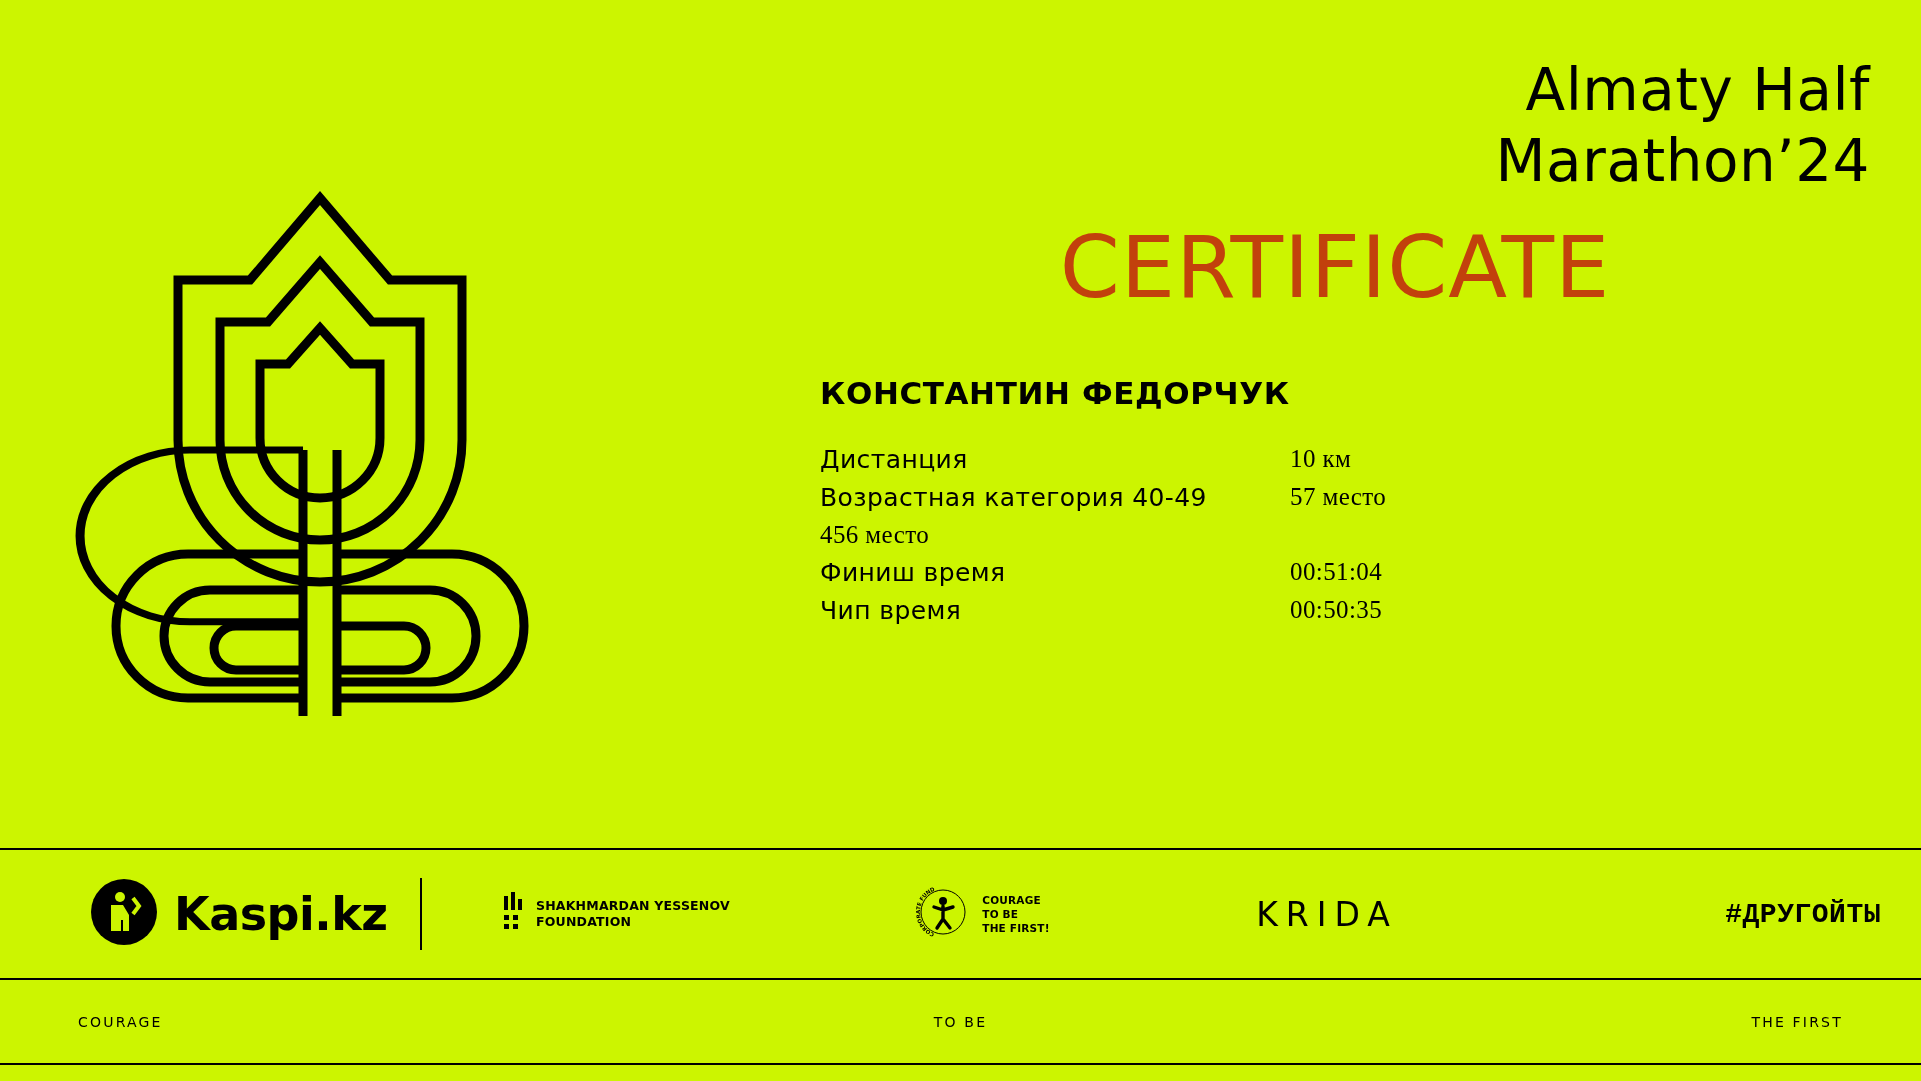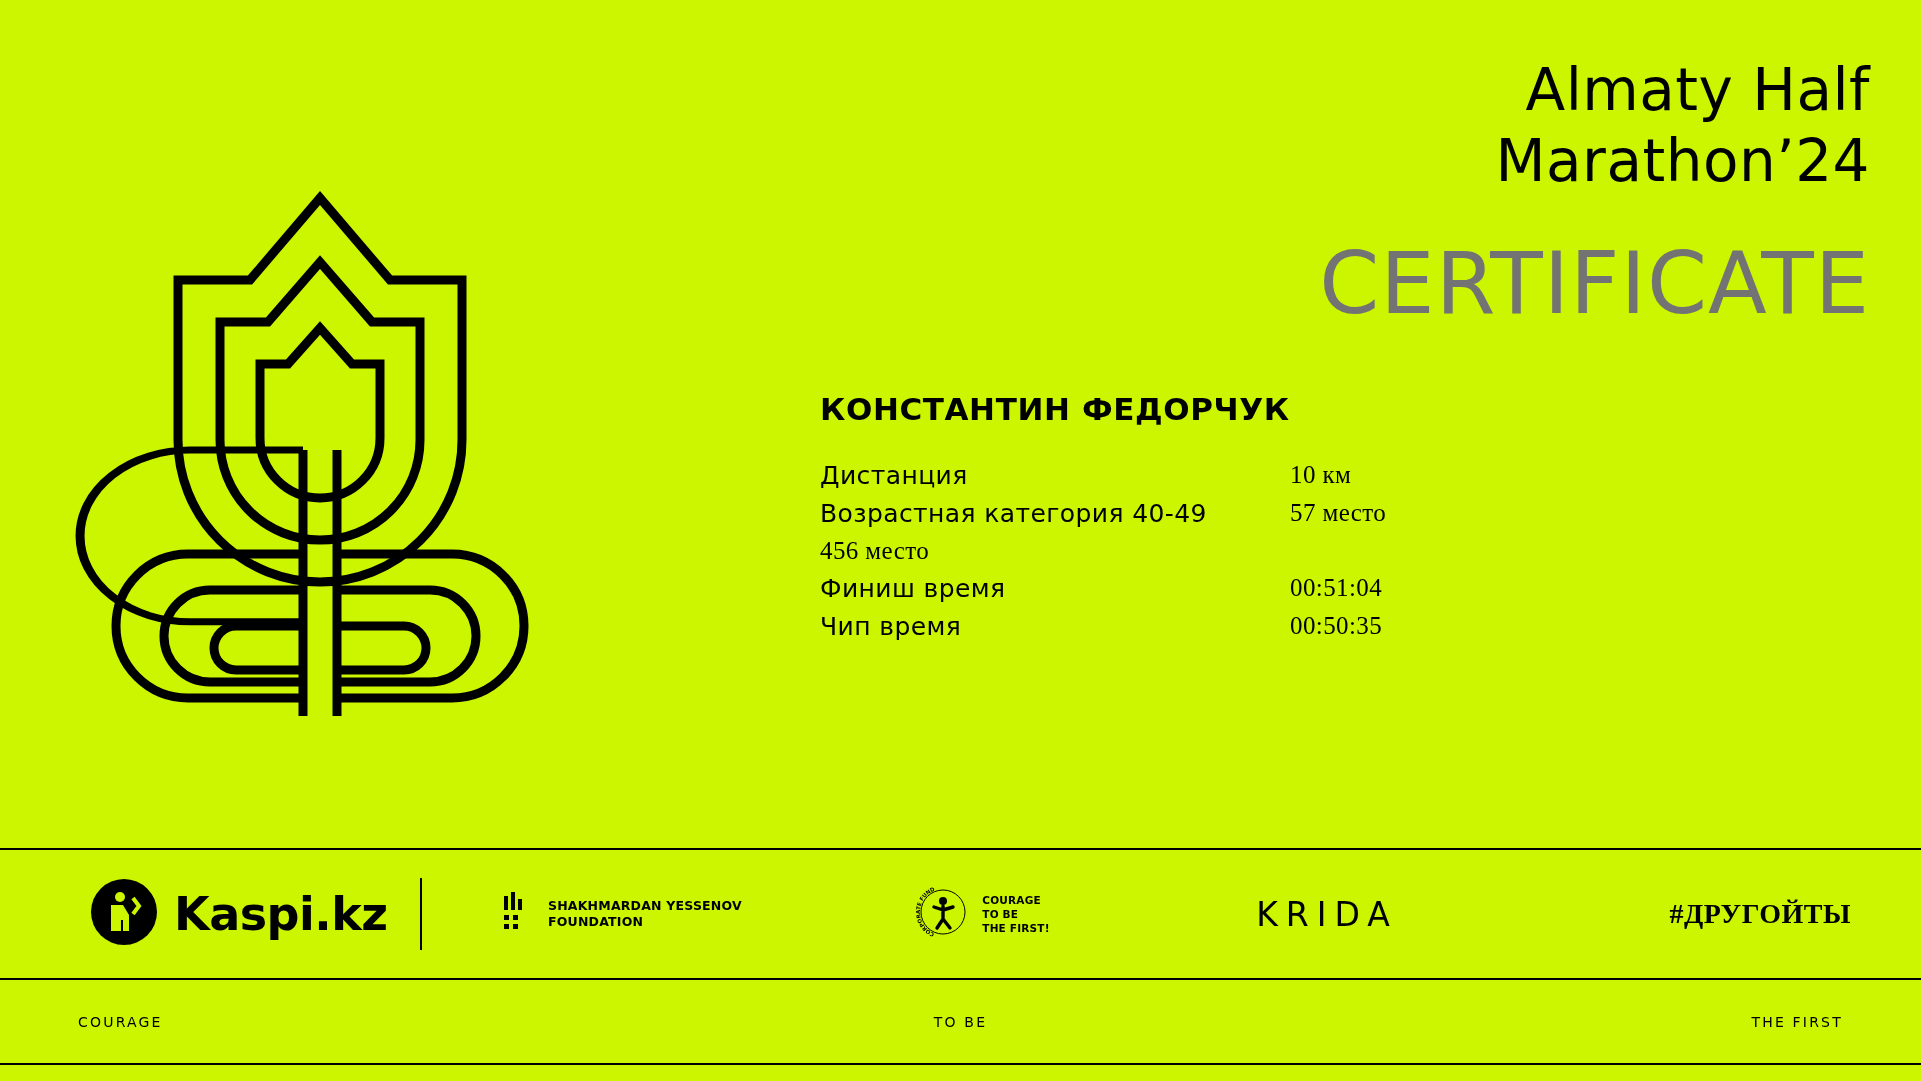--- a/index.html
+++ b/index.html
@@ -51,27 +51,27 @@
     font-family: "DejaVu Sans", sans-serif;
     font-weight: 400;
     font-size: 58px;
     line-height: 1.22;
     letter-spacing: 0.5px;
     color: #000;
   }
   .event-title div { white-space: nowrap; }
 
   .cert-word {
-    text-align: right;
+    text-align: center;
     font-family: "DejaVu Sans", sans-serif;
     font-weight: 400;
     font-size: 86px;
     letter-spacing: 1px;
-    margin-top: 36px;
-    color: #737373;
+    margin-top: 20px;
+    color: #c2410c;
   }
 
   .athlete-name {
     margin-top: 58px;
     margin-left: 20px;
     font-family: "DejaVu Sans", sans-serif;
     font-weight: 700;
     font-size: 31px;
     letter-spacing: 0.6px;
     color: #000;
@@ -138,21 +138,21 @@
     font-weight: 700;
     font-size: 46px;
     letter-spacing: -0.5px;
   }
   .vrule {
     width: 2px;
     height: 72px;
     background: #000;
     margin-right: 80px;
   }
-  .sp-yessenov { gap: 12px; width: 300px; justify-content: flex-start; }
+  .sp-yessenov { width: 300px; justify-content: flex-start; }
   .yessenov-text {
     font-family: "DejaVu Sans", sans-serif;
     font-weight: 700;
     font-size: 12.5px;
     line-height: 1.25;
     letter-spacing: 0.2px;
   }
   .sp-corporate {
     width: 360px;
     gap: 10px;
@@ -168,23 +168,23 @@
   .sp-krida {
     width: 330px;
     font-family: "DejaVu Sans", sans-serif;
     font-weight: 400;
     font-size: 33px;
     letter-spacing: 8px;
   }
   .sp-drugoi {
     flex: 1;
     justify-content: flex-end;
-    padding-right: 70px;
+    padding-right: 40px;
     box-sizing: border-box;
-    font-family: Liberation Serif, serif;
+    font-family: Liberation Mono, monospace;
     font-weight: 700;
     font-size: 28px;
     letter-spacing: 0.5px;
   }
 
   
   .footer {
     position: absolute;
     left: 0;
     top: 980px;

